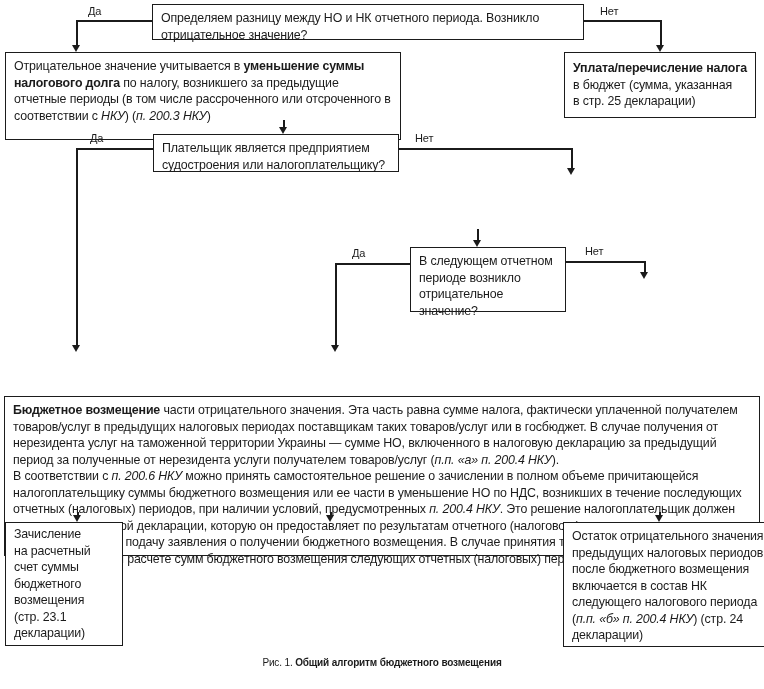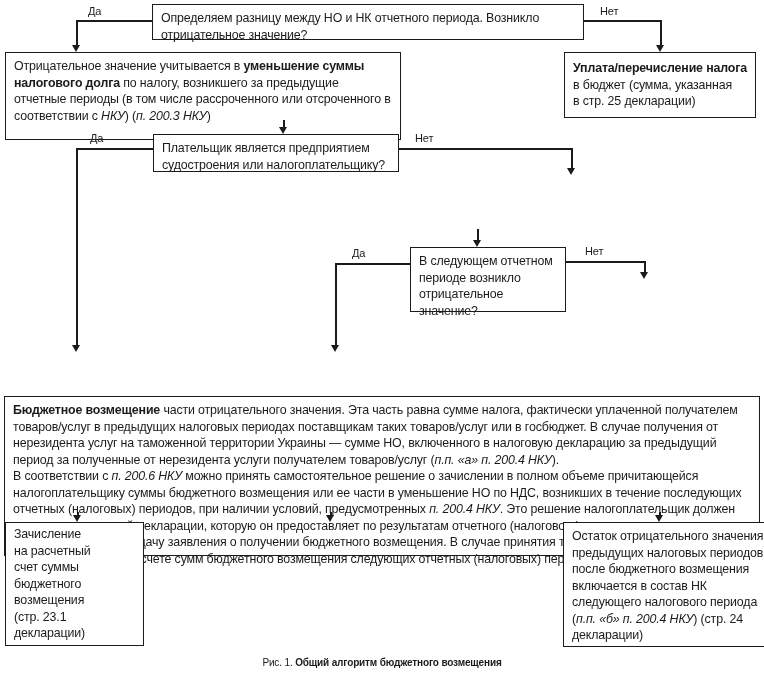--- a/index.html
+++ b/index.html
@@ -23,21 +23,21 @@
     border-left:4.5px solid transparent;border-right:4.5px solid transparent;
     border-top:7px solid #1b1b1b;}
   #boxA{left:152px;top:4px;width:432px;height:36px;}
   #boxB{left:5px;top:52px;width:396px;height:88px;}
   #boxC{left:564px;top:52px;width:192px;height:66px;}
   #boxD{left:153px;top:134px;width:246px;height:38px;}
   #boxE{left:412px;top:175px;width:341px;height:54px;}
   #boxF{left:410px;top:247px;width:156px;height:65px;}
   #boxG{left:582px;top:279px;width:166px;height:68px;}
   #boxH{left:4px;top:352px;width:756px;height:160px;margin-top:44px;}
-  #boxI{left:5px;top:522px;width:139px;height:124px;}
+  #boxI{left:5px;top:522px;width:118px;height:124px;}
   #boxJ{left:246px;top:522px;width:168px;height:126px;}
   #boxK{left:563px;top:522px;width:212px;height:125px;}
   
   #c1h{left:77px;top:20px;width:75px;}  #c1v{left:76px;top:20px;height:25px;}  #c1a{left:72px;top:45px;}
   #c2h{left:584px;top:20px;width:78px;} #c2v{left:660px;top:20px;height:25px;} #c2a{left:656px;top:45px;}
   #c3v{left:283px;top:120px;height:7px;} #c3a{left:279px;top:127px;}
   #c4h{left:77px;top:148px;width:76px;}  #c4v{left:76px;top:148px;height:197px;} #c4a{left:72px;top:345px;}
   #c5h{left:398px;top:148px;width:175px;} #c5v{left:571px;top:148px;height:20px;} #c5a{left:567px;top:168px;}
   #c6v{left:477px;top:229px;height:11px;} #c6a{left:473px;top:240px;}
   #c7h{left:336px;top:263px;width:74px;}  #c7v{left:335px;top:263px;height:82px;} #c7a{left:331px;top:345px;}

